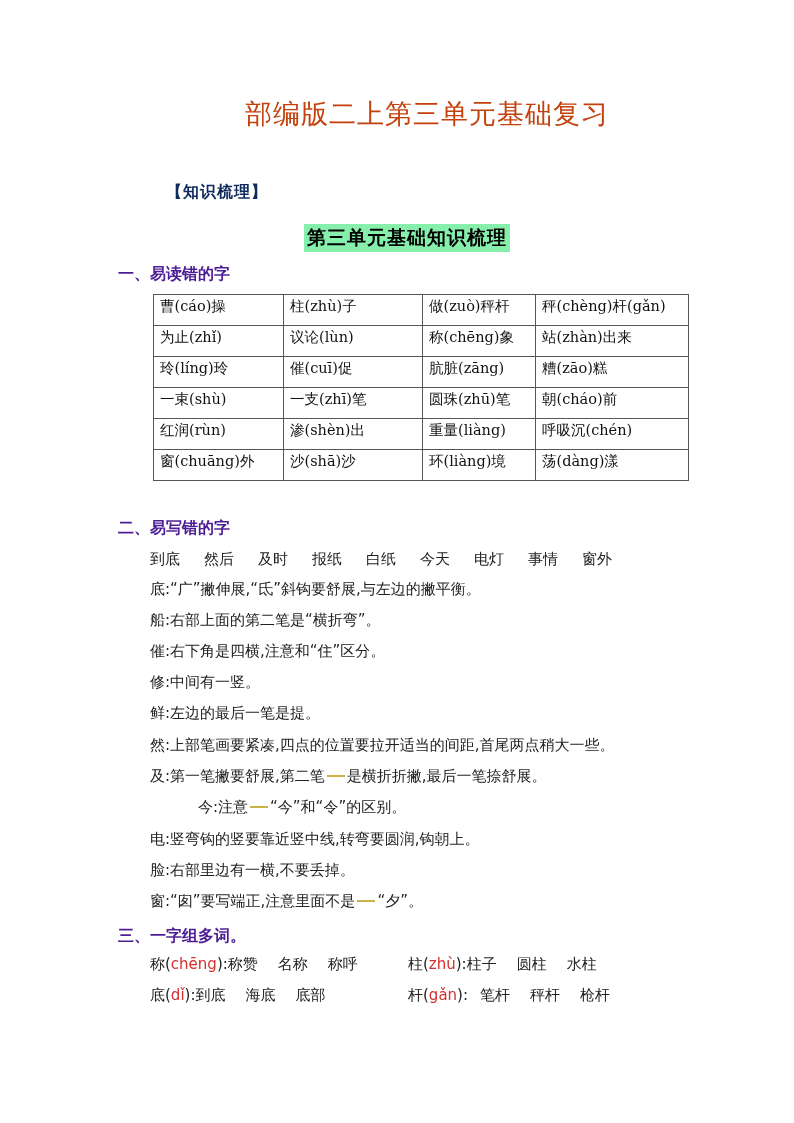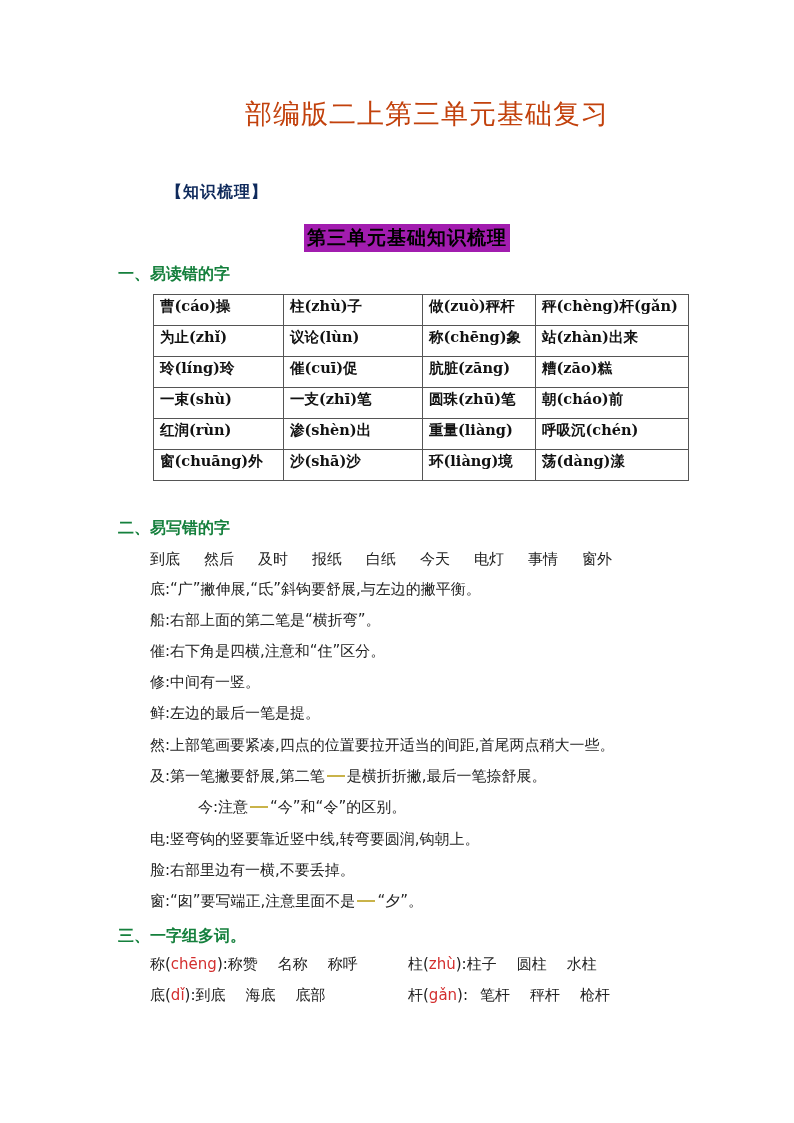--- a/index.html
+++ b/index.html
@@ -2,27 +2,27 @@
 <html><head>
   <meta charset="utf-8">
   <style>
     html, body { margin: 0; padding: 0; background: #ffffff; }
     body { width: 794px; height: 1123px; position: relative; overflow: hidden;
            font-family: "DejaVu Serif", "Liberation Serif", serif; color: #111; }
     .abs { position: absolute; }
     .title { left: 0; width: 794px; top: 96px; text-align: center; font-size: 27px;
              letter-spacing: 1px; padding-left: 60px; box-sizing: border-box; color: #c2410c; }
     .kh { left: 166px; top: 182px; font-size: 16px; font-weight: bold; color: #0f2a5c; letter-spacing: 1px; }
-    .hl { left: 304px; top: 224px; font-size: 19px; font-weight: bold; background: #a21caf;
+    .hl { left: 304px; top: 224px; font-size: 19px; font-weight: bold; background: #86efac;
           padding: 1px 3px; color: #000; letter-spacing: 1px; }
-    .sec { left: 118px; font-size: 16px; font-weight: bold; color: #15803d; font-family: "DejaVu Sans", sans-serif; }
+    .sec { left: 118px; font-size: 16px; font-weight: bold; color: #4c1d95; font-family: "DejaVu Sans", sans-serif; }
     table.grid { position: absolute; left: 153px; top: 294px; border-collapse: collapse;
                  font-size: 14.5px; }
     table.grid td { border: 1px solid #555; height: 31px; padding: 0 0 0 6px; vertical-align: top;
-                    padding-top: 2px; box-sizing: border-box; white-space: nowrap; font-weight: bold; }
+                    padding-top: 2px; box-sizing: border-box; white-space: nowrap; }
     table.grid td.c0 { width: 130px; }
     table.grid td.c1 { width: 139px; }
     table.grid td.c2 { width: 113px; }
     table.grid td.c3 { width: 153px; }
     .line { left: 150px; font-size: 15px; color: #222; white-space: nowrap; font-family: "DejaVu Sans", sans-serif; }
     .words span { display: inline-block; margin-right: 24px; }
     .blank { display: inline-block; width: 18px; border-bottom: 2px solid #c9b34a; margin: 0 2px; vertical-align: 4px; }
     .py { color: #d32f2f; }
     .grp { display: inline-block; }
     .grp .w { display: inline-block; margin-left: 20px; }

